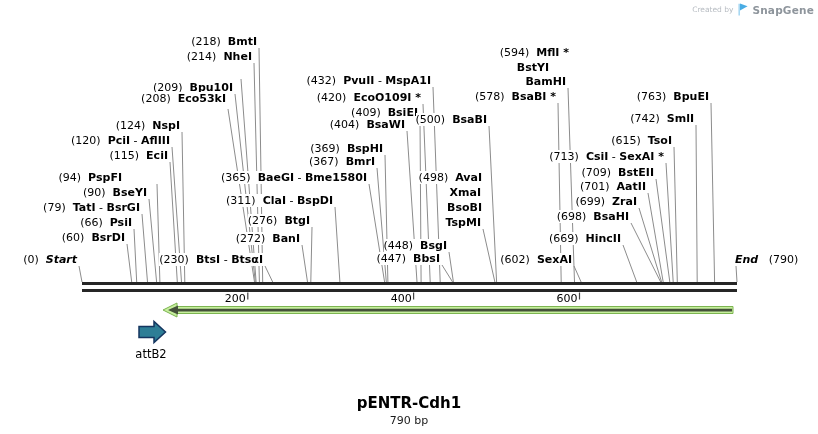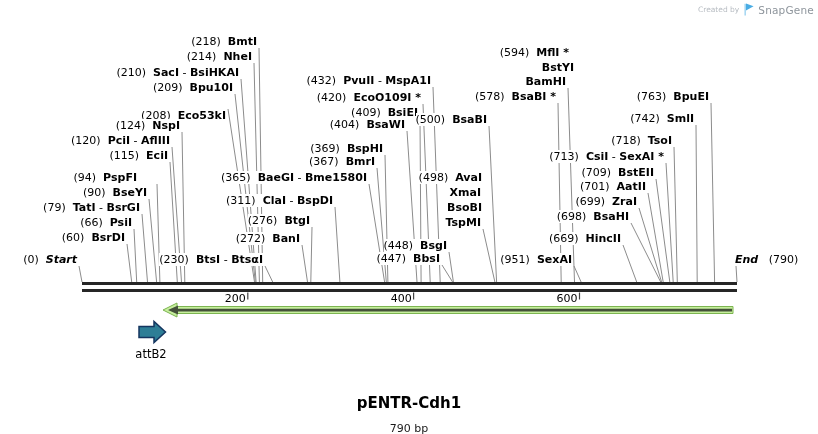--- a/index.html
+++ b/index.html
@@ -6,25 +6,25 @@
   #stage{position:relative;width:818px;height:434px;background:#fff;overflow:hidden;
          font-family:"DejaVu Sans","Liberation Sans",sans-serif;}
   #overlay{position:absolute;left:0;top:0;z-index:1;}
   #labels{position:absolute;left:0;top:0;width:818px;height:434px;z-index:2;pointer-events:none;}
   .lbl{position:absolute;white-space:pre;font-size:11px;line-height:13px;color:#000;background:#fff;pointer-events:auto;}
   .lbl .b{font-weight:bold;}
   .lbl .bi{font-weight:bold;font-style:italic;}
   .tick{position:absolute;font-size:11px;line-height:12px;color:#000;}
   #title-block{position:absolute;left:0;right:0;top:394px;text-align:center;z-index:2;}
   #map-title{font-size:15px;font-weight:bold;color:#000;}
-  #map-length{font-size:11px;color:#1a1a1a;margin-top:10px;}
+  #map-length{font-size:11px;color:#1a1a1a;margin-top:2px;}
   #attb2-label{position:absolute;left:128px;top:347px;width:46px;text-align:center;font-size:11.5px;color:#000;z-index:2;}
   #credit{position:absolute;top:3px;right:4px;display:flex;align-items:center;gap:4px;z-index:3;}
   #credit .created{font-size:7.5px;color:#b7bcc2;}
-  #credit .brand{font-size:10.5px;font-weight:400;color:#8e959c;letter-spacing:.2px;text-align:center;}
+  #credit .brand{font-size:10.5px;font-weight:700;color:#8e959c;letter-spacing:.2px;text-align:center;}
 </style>
 </head>
 <body>
 
 <div id="stage">
 
   <div id="credit">
     <span class="created">Created by</span>
     <svg width="11" height="13" viewBox="0 0 11 13">
       <path d="M2.2,0.8 V12.6" stroke="#a8d8f2" stroke-width="1.6" fill="none"></path>
@@ -82,27 +82,26 @@
       <line x1="413.6" y1="292.5" x2="413.6" y2="299.5" stroke="#444444" stroke-width="1.2"></line>
       <line x1="579.5" y1="292.5" x2="579.5" y2="299.5" stroke="#444444" stroke-width="1.2"></line>
       <polygon points="163,310 177,303 177,306.5 733,306.5 733,313.5 177,313.5 177,317" fill="#c6ef9d" stroke="#7cb450" stroke-width="1"></polygon>
       <polygon points="168,310 178,305.5 178,308.8 732,308.8 732,311.4 178,311.4 178,314.5" fill="#44513a"></polygon>
       <polygon points="139,326.5 154,326.5 154,321.5 165.5,332 154,342.5 154,337.5 139,337.5" fill="#2d7e96" stroke="#14355f" stroke-width="1.5" stroke-linejoin="miter"></polygon>
     </svg>
 
   <div id="labels">
       <div class="lbl" style="right: 561px; top: 35px;"><span>(218)  </span><span class="b">BmtI</span></div>
       <div class="lbl" style="right: 566px; top: 50px;"><span>(214)  </span><span class="b">NheI</span></div>
-      <div class="lbl" style="right: 579px; top: 66px;"><span>(210)  </span><span class="b">SacI</span><span> - </span><span class="b">BsiHKAI</span></div>
       <div class="lbl" style="right: 585px; top: 81px;"><span>(209)  </span><span class="b">Bpu10I</span></div>
-      <div class="lbl" style="right: 592px; top: 109px;"><span>(208)  </span><span class="b">Eco53kI</span></div>
+      <div class="lbl" style="right: 592px; top: 92px;"><span>(208)  </span><span class="b">Eco53kI</span></div>
       <div class="lbl" style="right: 638px; top: 119px;"><span>(124)  </span><span class="b">NspI</span></div>
       <div class="lbl" style="right: 648px; top: 134px;"><span>(120)  </span><span class="b">PciI</span><span> - </span><span class="b">AflIII</span></div>
       <div class="lbl" style="right: 650px; top: 149px;"><span>(115)  </span><span class="b">EciI</span></div>
-      <div class="lbl" style="right: 681px; top: 171px;"><span>(94)  </span><span class="b">PspFI</span></div>
+      <div class="lbl" style="right: 696px; top: 171px;"><span>(94)  </span><span class="b">PspFI</span></div>
       <div class="lbl" style="right: 671px; top: 186px;"><span>(90)  </span><span class="b">BseYI</span></div>
       <div class="lbl" style="right: 678px; top: 201px;"><span>(79)  </span><span class="b">TatI</span><span> - </span><span class="b">BsrGI</span></div>
       <div class="lbl" style="right: 686px; top: 216px;"><span>(66)  </span><span class="b">PsiI</span></div>
       <div class="lbl" style="right: 693px; top: 231px;"><span>(60)  </span><span class="b">BsrDI</span></div>
       <div class="lbl" style="right: 741px; top: 253px;"><span>(0)  </span><span class="bi">Start</span></div>
       <div class="lbl" style="right: 451px; top: 171px;"><span>(365)  </span><span class="b">BaeGI</span><span> - </span><span class="b">Bme1580I</span></div>
       <div class="lbl" style="right: 485px; top: 194px;"><span>(311)  </span><span class="b">ClaI</span><span> - </span><span class="b">BspDI</span></div>
       <div class="lbl" style="right: 508px; top: 214px;"><span>(276)  </span><span class="b">BtgI</span></div>
       <div class="lbl" style="right: 518px; top: 232px;"><span>(272)  </span><span class="b">BanI</span></div>
       <div class="lbl" style="right: 555px; top: 253px;"><span>(230)  </span><span class="b">BtsI</span><span> - </span><span class="b">BtsαI</span></div>
@@ -113,33 +112,33 @@
       <div class="lbl" style="right: 435px; top: 142px; margin-left: 24px;"><span>(369)  </span><span class="b">BspHI</span></div>
       <div class="lbl" style="right: 443px; top: 155px;"><span>(367)  </span><span class="b">BmrI</span></div>
       <div class="lbl" style="right: 371px; top: 239px;"><span>(448)  </span><span class="b">BsgI</span></div>
       <div class="lbl" style="right: 378px; top: 252px;"><span>(447)  </span><span class="b">BbsI</span></div>
       <div class="lbl" style="right: 336px; top: 171px;"><span>(498)  </span><span class="b">AvaI</span></div>
       <div class="lbl" style="right: 337px; top: 186px;"><span class="b">XmaI</span></div>
       <div class="lbl" style="right: 336px; top: 201px;"><span class="b">BsoBI</span></div>
       <div class="lbl" style="right: 337px; top: 216px;"><span class="b">TspMI</span></div>
       <div class="lbl" style="right: 331px; top: 113px;"><span>(500)  </span><span class="b">BsaBI</span></div>
       <div class="lbl" style="right: 249px; top: 46px;"><span>(594)  </span><span class="b">MflI *</span></div>
-      <div class="lbl" style="right: 244px; top: 61px;"><span class="b">BstYI</span></div>
+      <div class="lbl" style="right: 269px; top: 61px;"><span class="b">BstYI</span></div>
       <div class="lbl" style="right: 252px; top: 75px;"><span class="b">BamHI</span></div>
       <div class="lbl" style="right: 262px; top: 90px;"><span>(578)  </span><span class="b">BsaBI *</span></div>
       <div class="lbl" style="right: 109px; top: 90px;"><span>(763)  </span><span class="b">BpuEI</span></div>
       <div class="lbl" style="right: 124px; top: 112px;"><span>(742)  </span><span class="b">SmlI</span></div>
-      <div class="lbl" style="right: 146px; top: 134px;"><span>(718)  </span><span class="b">TsoI</span></div>
+      <div class="lbl" style="right: 146px; top: 134px;"><span>(615)  </span><span class="b">TsoI</span></div>
       <div class="lbl" style="right: 154px; top: 150px;"><span>(713)  </span><span class="b">CsiI</span><span> - </span><span class="b">SexAI *</span></div>
       <div class="lbl" style="right: 164px; top: 166px;"><span>(709)  </span><span class="b">BstEII</span></div>
       <div class="lbl" style="right: 172px; top: 180px;"><span>(701)  </span><span class="b">AatII</span></div>
       <div class="lbl" style="right: 181px; top: 195px;"><span>(699)  </span><span class="b">ZraI</span></div>
       <div class="lbl" style="right: 189px; top: 210px;"><span>(698)  </span><span class="b">BsaHI</span></div>
       <div class="lbl" style="right: 197px; top: 232px;"><span>(669)  </span><span class="b">HincII</span></div>
-      <div class="lbl" style="right: 246px; top: 253px;"><span>(951)  </span><span class="b">SexAI</span></div>
+      <div class="lbl" style="right: 246px; top: 253px;"><span>(602)  </span><span class="b">SexAI</span></div>
       <div class="lbl" style="left: 735px; top: 253px;"><span class="bi">End</span><span>   (790)</span></div>
       <div class="tick" style="right: 572.177px; top: 293px;">200</div>
       <div class="tick" style="right: 406.354px; top: 293px;">400</div>
       <div class="tick" style="right: 240.532px; top: 293px;">600</div>
     </div>
 
   <div id="attb2-label">attB2</div>
 
   <div id="title-block">
     <div id="map-title">pENTR-Cdh1</div>

